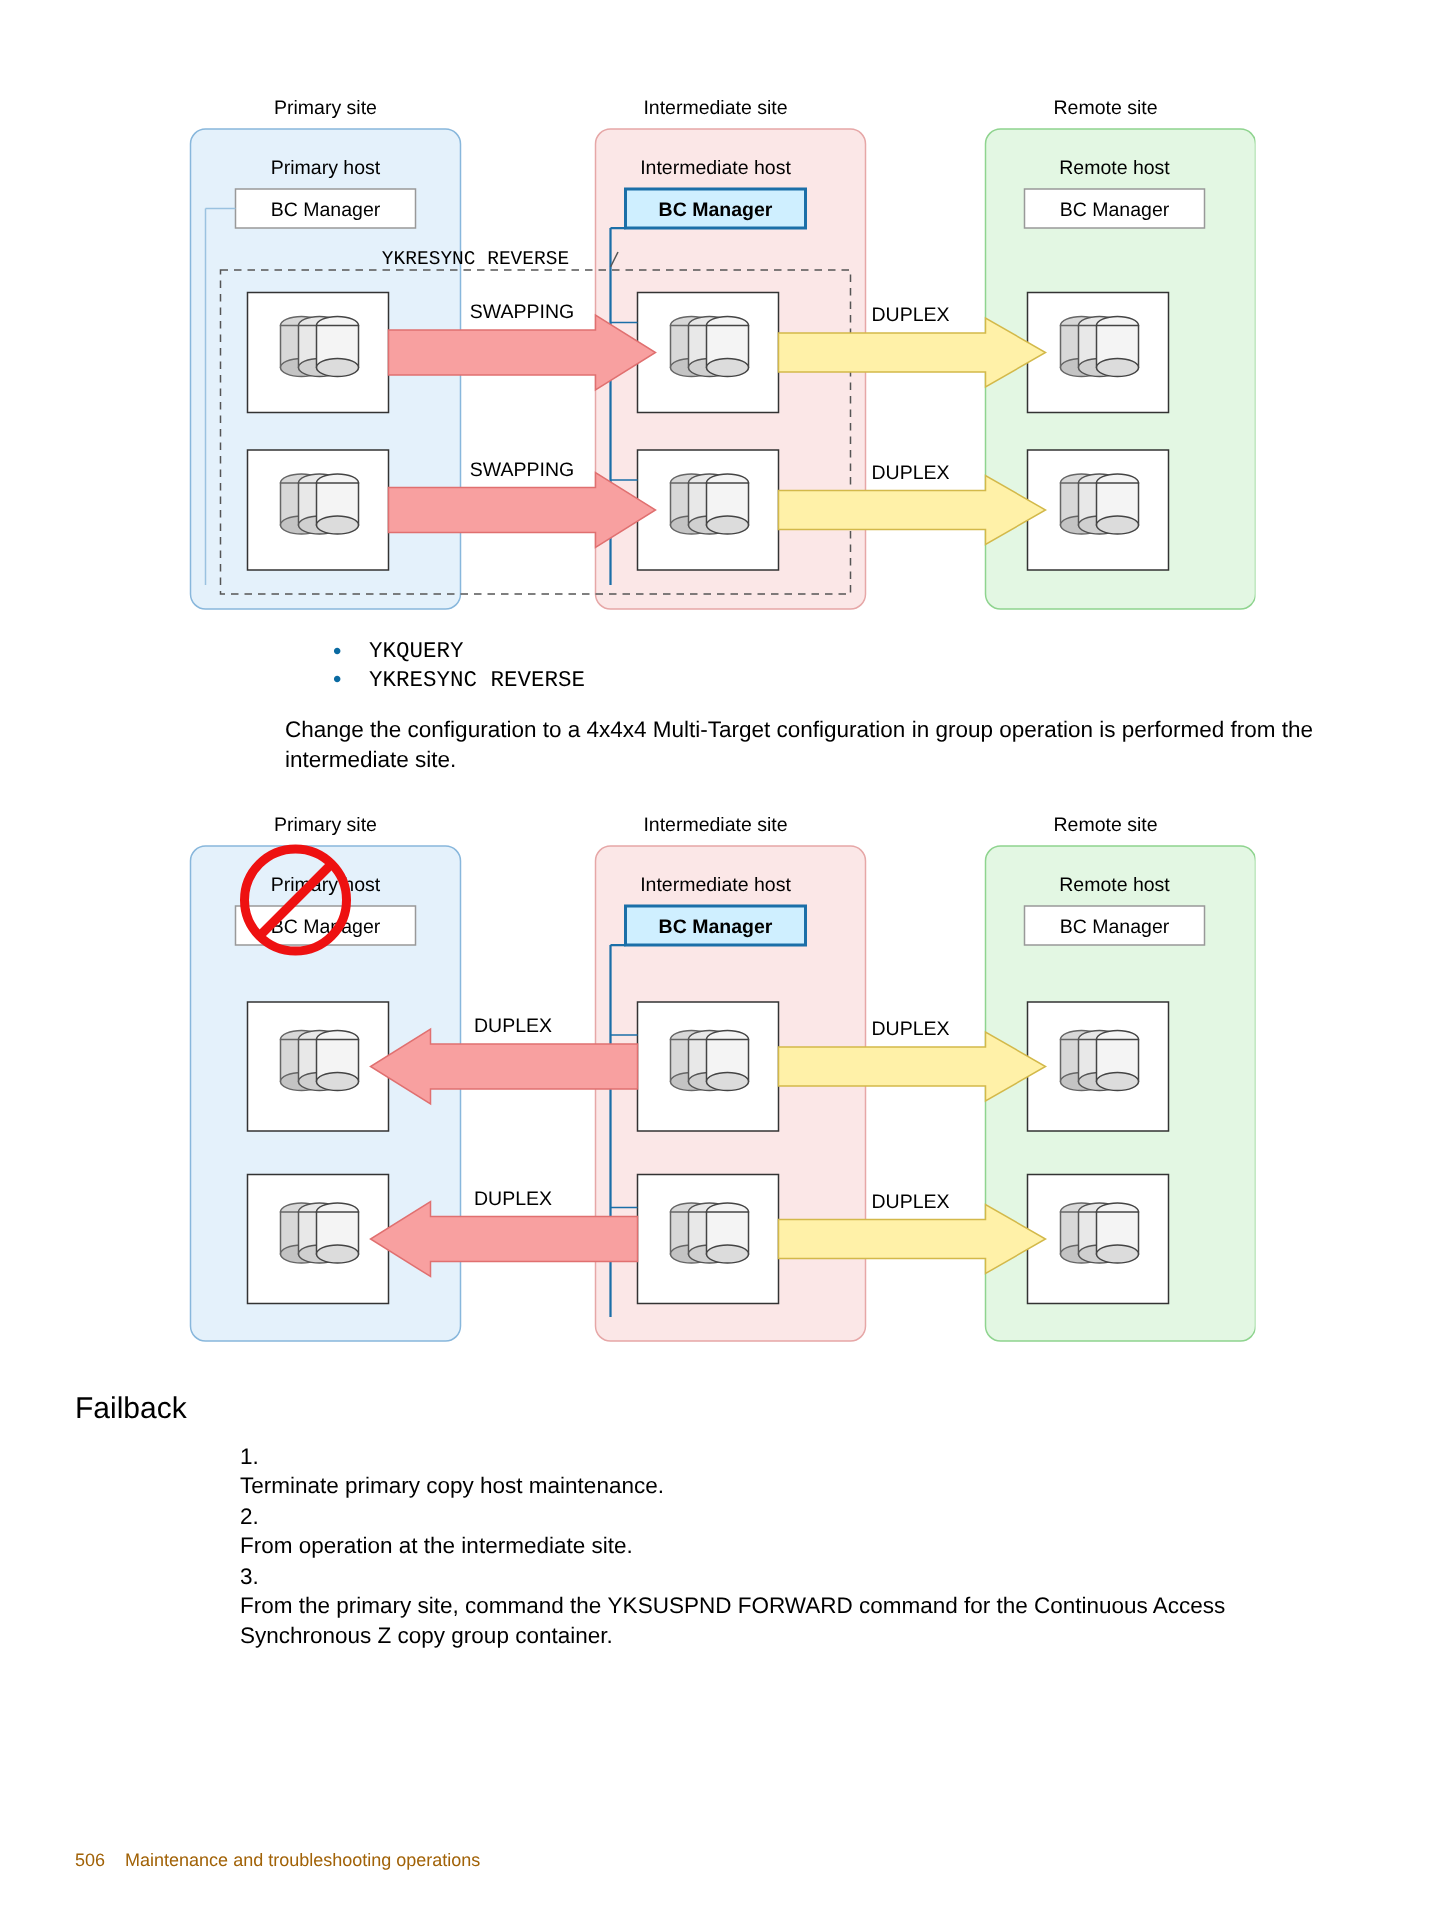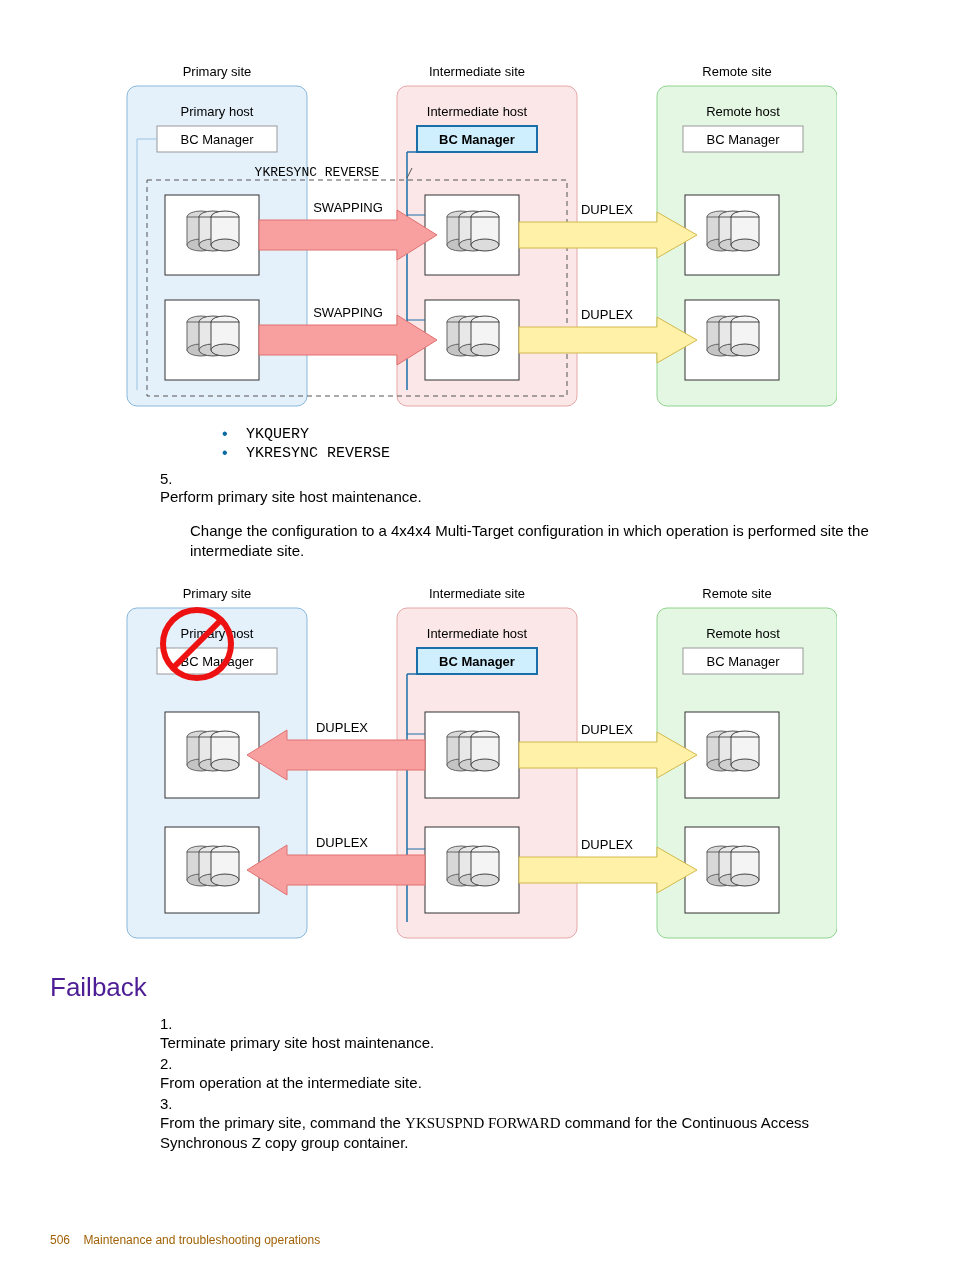--- a/index.html
+++ b/index.html
@@ -7,26 +7,26 @@
   .diagram-wrap { text-align:center; }
   svg.diagram { display:block; margin:0 auto; }
   .bullets { margin:16px 0 8px 130px; }
   .bullets li { list-style:none; position:relative; padding-left:26px; margin:2px 0; font-family:"Courier New",monospace; font-size:15px; }
   .bullets li::before { content:"•"; position:absolute; left:0; color:#0a6aa1; font-size:16px; }
   .step5 { margin:6px 0 0 110px; }
   .step5 .num { display:inline-block; width:30px; vertical-align:top; font-size:15px; }
   .step5 .txt { display:inline-block; width:740px; font-size:15px; }
   .stepbody { margin-left:140px; margin-top:2px; }
   .stepbody p { font-size:15px; line-height:1.35; }
-  .heading { color:#4c1d95; font-size:26px; margin:30px 0 12px 0; font-weight:normal; }
+  .heading { color:#000000; font-size:20px; margin:30px 0 12px 0; font-weight:normal; }
   .steps { margin-left:110px; }
   .steps .row { margin:2px 0; }
   .steps .num { display:inline-block; width:30px; vertical-align:top; font-size:15px; }
   .steps .txt { display:inline-block; width:740px; font-size:15px; vertical-align:top; line-height:1.35; }
-  .mono { font-family:Liberation Serif, serif; }
+  .mono { font-family:Liberation Sans, sans-serif; }
   .footer { position:absolute; bottom:24px; left:50px; font-size:12px; color:#a16207; }
   .footer .pn { margin-right:10px; }
 </style>
 </head>
 <body>
 
 <div class="page">
 
   <div class="diagram-wrap">
     <svg class="diagram" width="720" height="350" viewBox="0 0 720 350">
@@ -99,26 +99,22 @@
       <polygon points="402,267 540,267 540,257 580,280 540,303 540,293 402,293" fill="#fff1a8" stroke="#d3b94a"></polygon>
       <text x="490" y="259" font-size="13" text-anchor="middle">DUPLEX</text>
     </svg>
   </div>
 
   <ul class="bullets">
     <li>YKQUERY</li>
     <li>YKRESYNC REVERSE</li>
   </ul>
 
-  <div class="step5">
-    <span class="num">5.</span>
-    <span class="txt">Perform primary site host maintenance.</span>
-  </div>
   <div class="stepbody">
-    <p>Change the configuration to a 4x4x4 Multi-Target configuration in which operation is performed site the intermediate site.</p>
+    <p>Change the configuration to a 4x4x4 Multi-Target configuration in group operation is performed from the intermediate site.</p>
   </div>
 
   <div class="diagram-wrap" style="margin-top:20px;">
     <svg class="diagram" width="720" height="360" viewBox="0 0 720 360">
       <defs>
         <g id="db2">
           <ellipse cx="18" cy="7" rx="14" ry="6" fill="#d8d8d8" stroke="#666"></ellipse>
           <rect x="4" y="7" width="28" height="28" fill="#d8d8d8" stroke="#666"></rect>
           <ellipse cx="18" cy="35" rx="14" ry="6" fill="#c4c4c4" stroke="#666"></ellipse>
           <ellipse cx="30" cy="7" rx="14" ry="6" fill="#e8e8e8" stroke="#555"></ellipse>
@@ -178,21 +174,21 @@
       <polygon points="402,275 540,275 540,265 580,288 540,311 540,301 402,301" fill="#fff1a8" stroke="#d3b94a"></polygon>
       <text x="490" y="267" font-size="13" text-anchor="middle">DUPLEX</text>
     </svg>
   </div>
 
   <h3 class="heading">Failback</h3>
 
   <div class="steps">
     <div class="row">
       <span class="num">1.</span>
-      <span class="txt">Terminate primary site host maintenance.</span>
+      <span class="txt">Terminate primary copy host maintenance.</span>
     </div>
     <div class="row">
       <span class="num">2.</span>
       <span class="txt">From operation at the intermediate site.</span>
     </div>
     <div class="row">
       <span class="num">3.</span>
       <span class="txt"><span>From the primary site, command the </span><span class="mono">YKSUSPND FORWARD</span><span> command for the Continuous Access Synchronous Z copy group container.</span></span>
     </div>
   </div>

